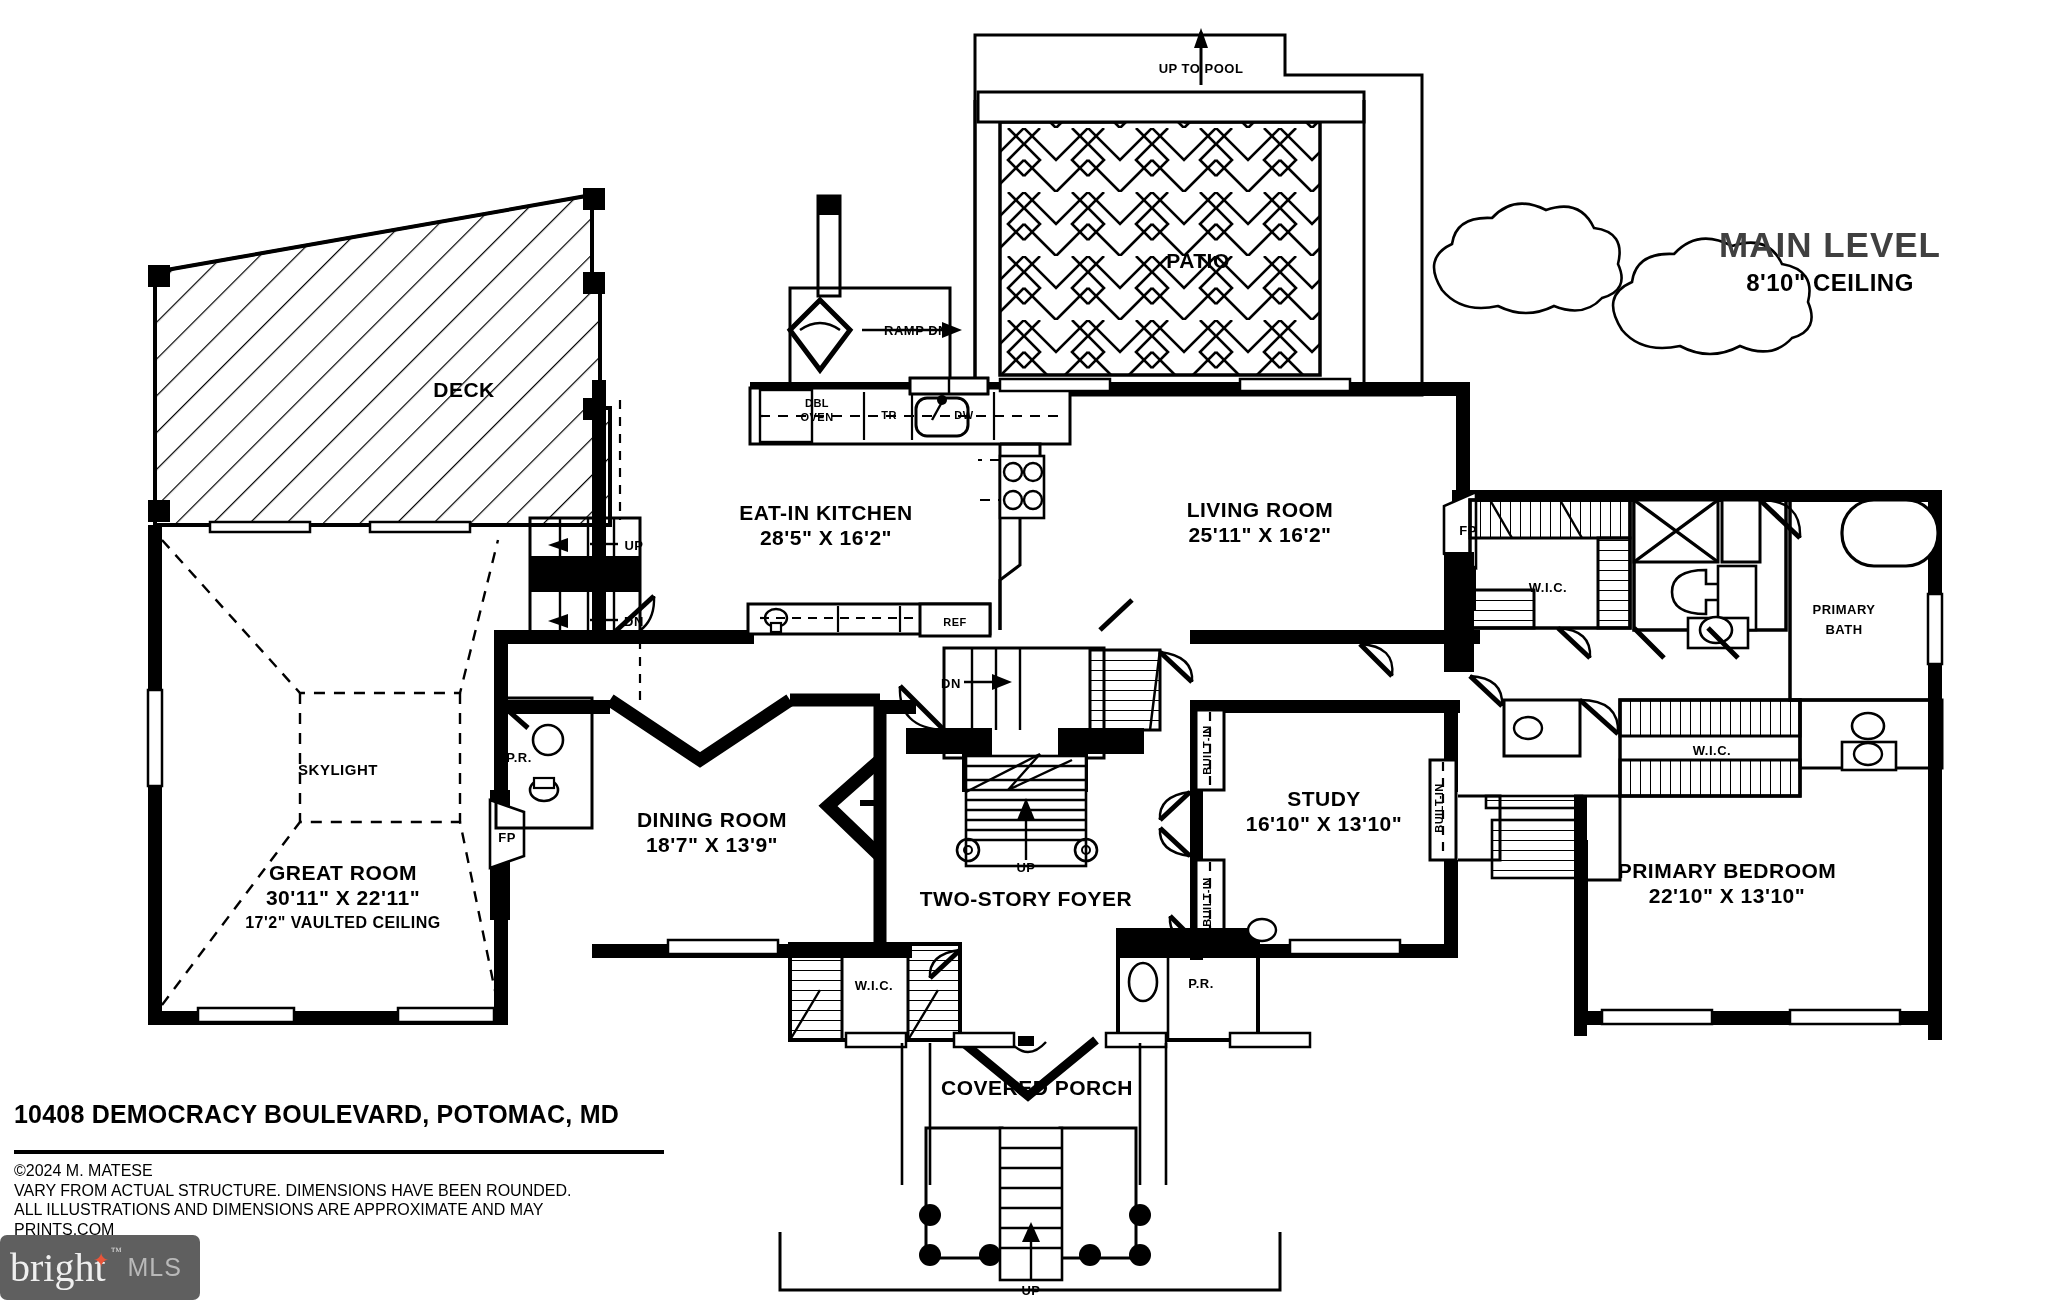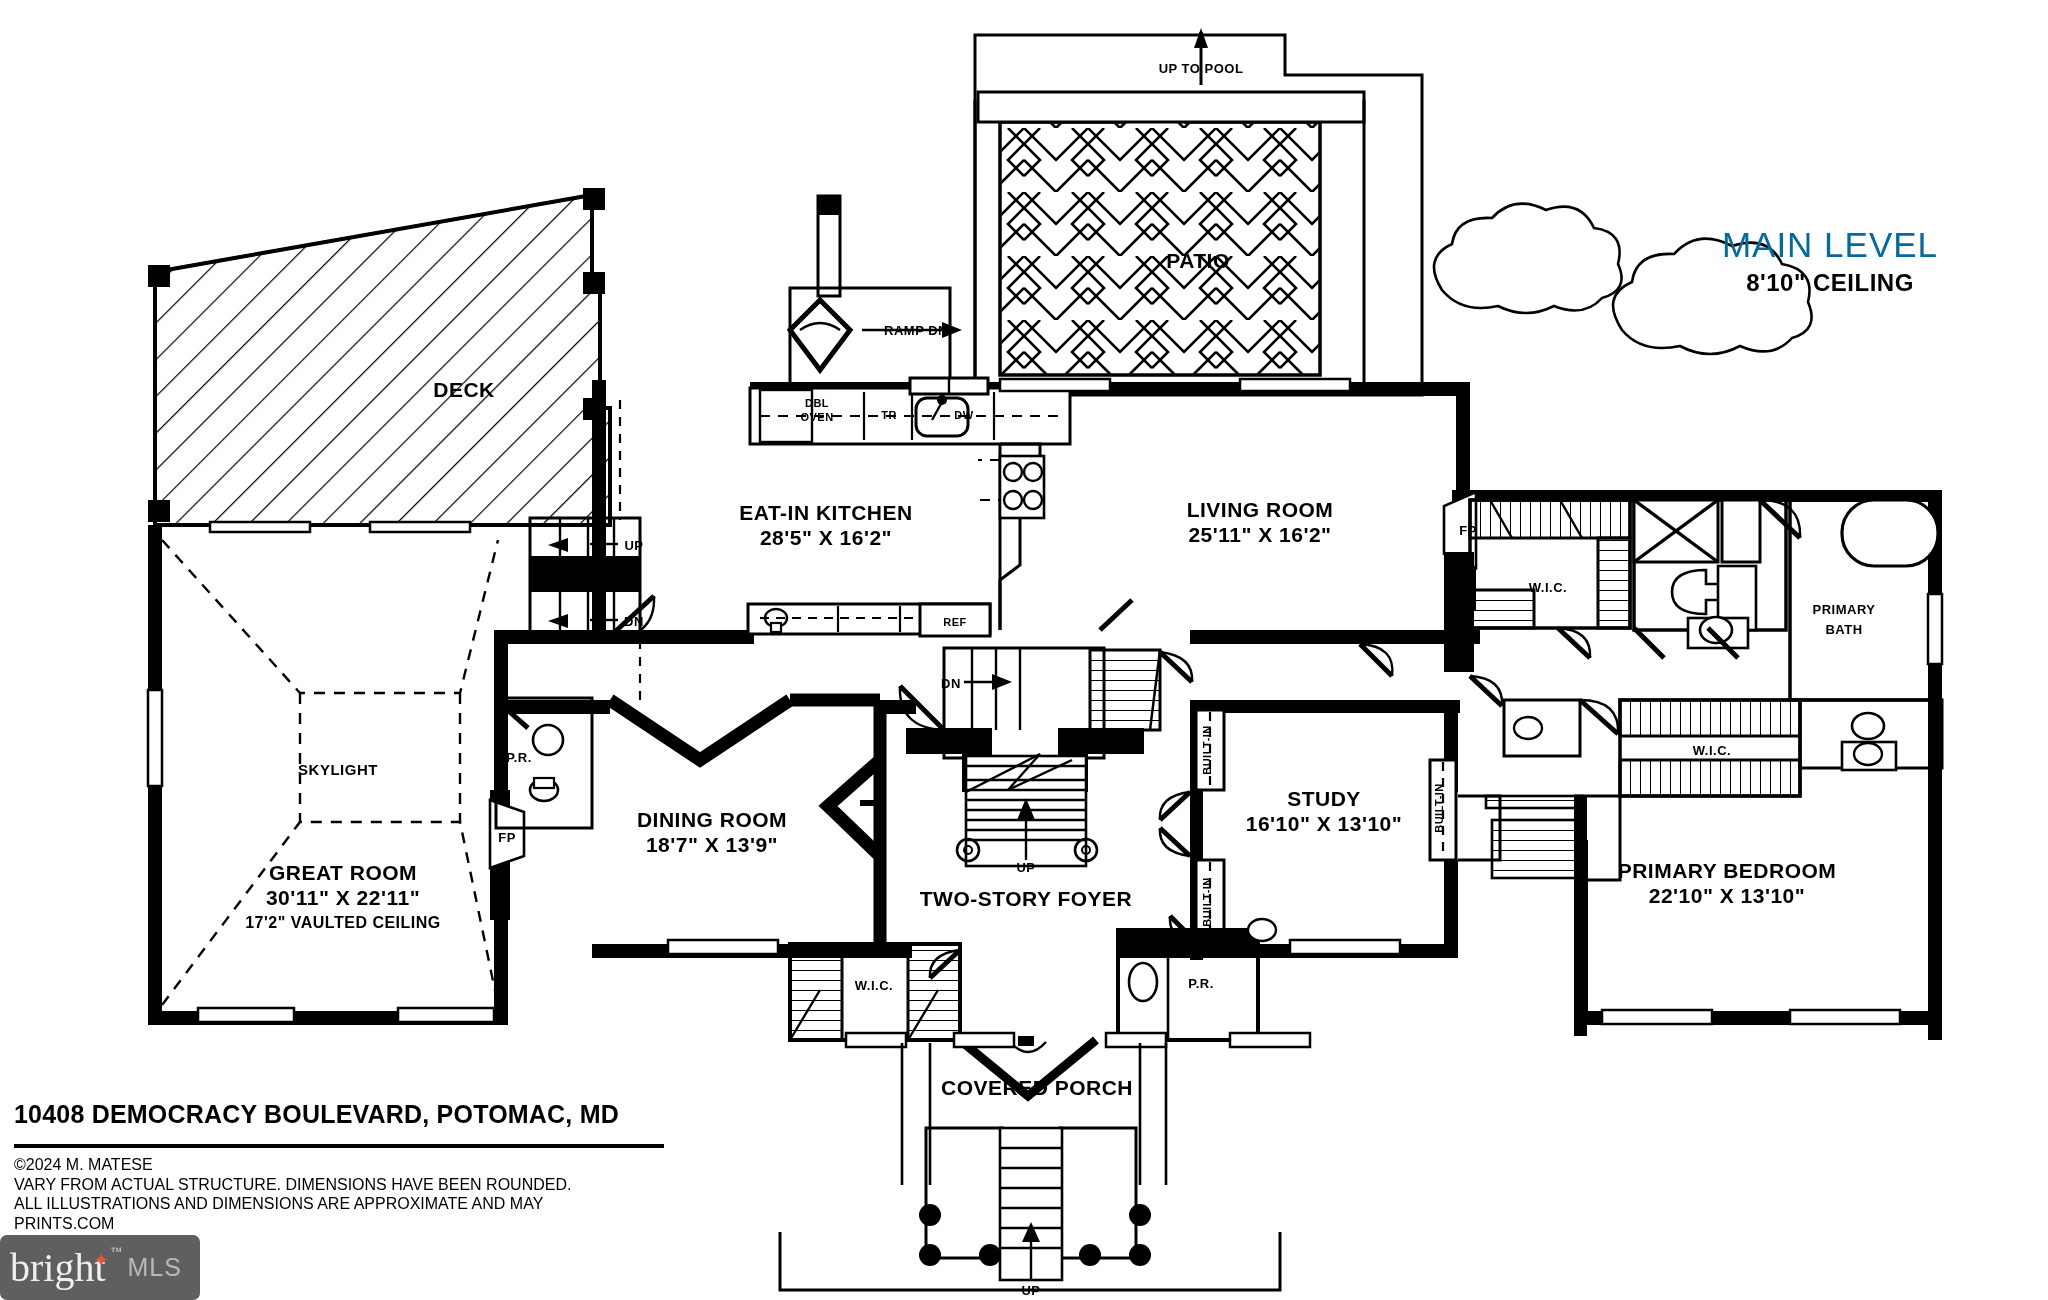--- a/index.html
+++ b/index.html
@@ -11,26 +11,26 @@
        font-weight:700;letter-spacing:.5px;}
   .room-name{font-size:21px;}
   .room-dim{font-size:21px;}
   .room-sub{font-size:16px;}
   .small{font-size:15px;}
   .tiny{font-size:13px;}
   .xtiny{font-size:11px;}
 
   .titleblk{position:absolute;left:14px;top:1100px;width:680px;}
   .addr{font-size:25px;font-weight:700;color:#000;letter-spacing:.2px;
-        font-family:"Liberation Sans",sans-serif;padding-bottom:15px;}
+        font-family:"Liberation Sans",sans-serif;padding-bottom:21px;}
   .addr-rule{border-bottom:4px solid #000;width:650px;margin-bottom:7px;}
   .cline{font-size:16px;color:#000;line-height:1.22;
          font-family:"Liberation Sans",sans-serif;}
   .hdr{position:absolute;left:1660px;top:225px;text-align:center;width:340px;}
-  .hdr-main{font-size:35px;font-weight:400;letter-spacing:1px;color:#0369a1;}
+  .hdr-main{font-size:35px;font-weight:700;letter-spacing:1px;color:#404040;}
   .hdr-sub{font-size:24px;font-weight:700;letter-spacing:.5px;color:#000;margin-top:4px;}
 
   .wm{position:absolute;left:0px;top:1235px;width:200px;height:65px;
       background:#5f5f5f;display:flex;align-items:center;border-radius:7px;}
   .wm-b{font-family:"Liberation Serif",serif;font-size:40px;color:#efefef;
         margin-left:10px;line-height:1;position:relative;font-weight:400;}
   .wm-star{position:absolute;right:-4px;top:2px;color:#e8553a;font-size:20px;}
   .wm-tm{position:absolute;right:-16px;top:-2px;color:#e0e0e0;font-size:11px;}
   .wm-m{font-family:Liberation Sans, sans-serif;font-size:25px;color:#b9b9b9;
         margin-left:22px;letter-spacing:1px;}

